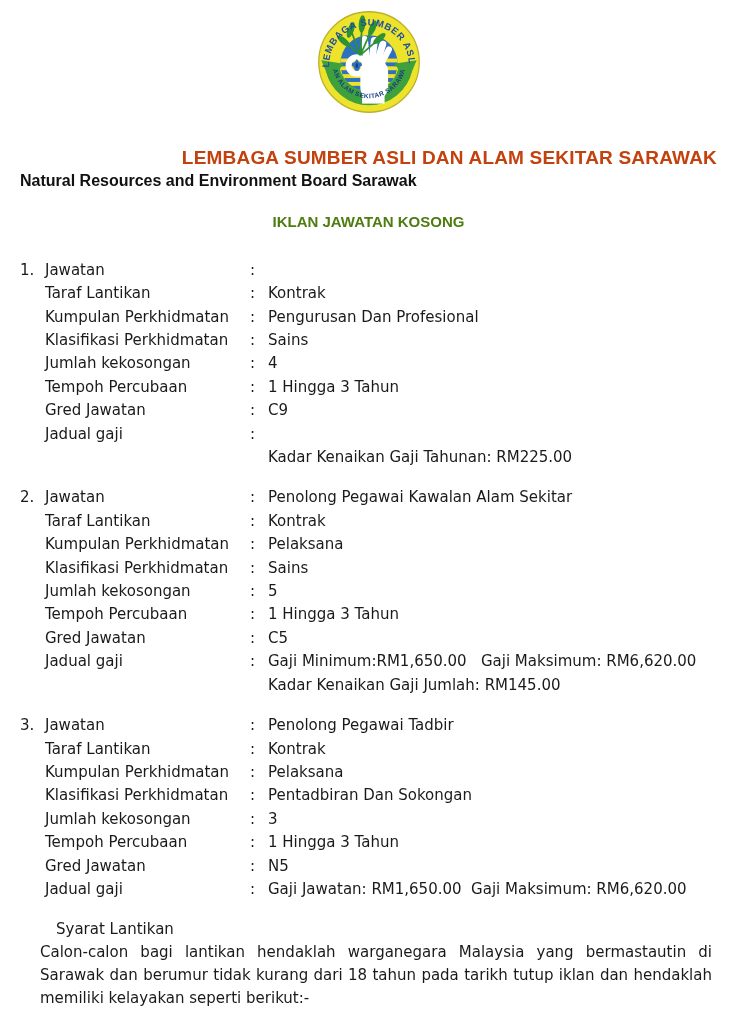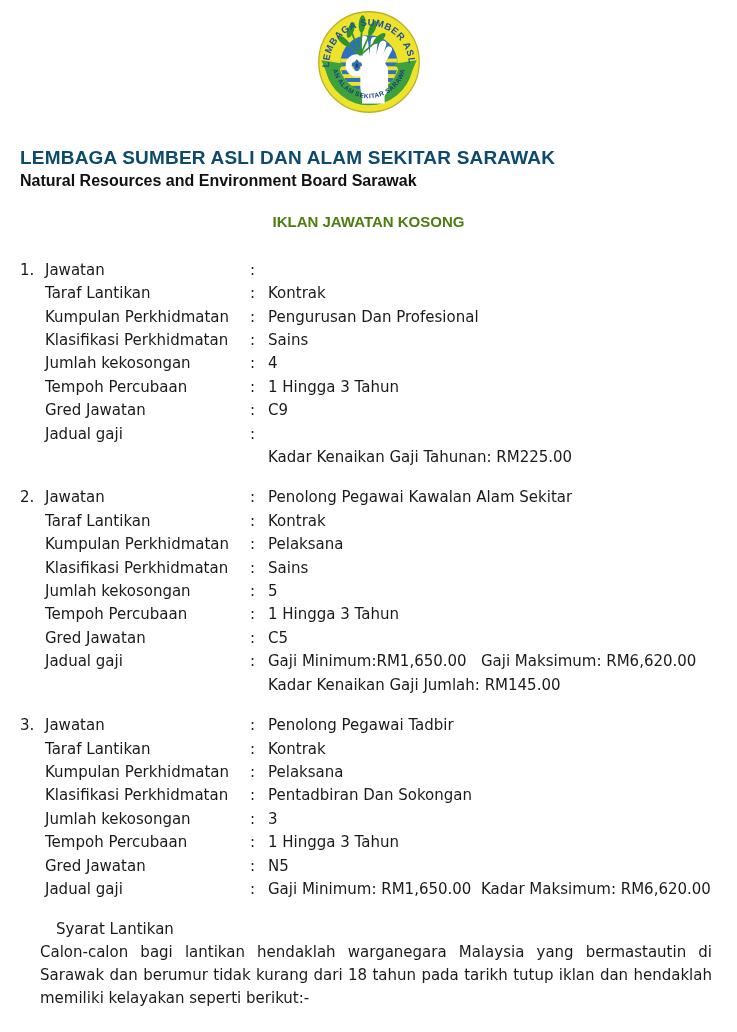--- a/index.html
+++ b/index.html
@@ -12,21 +12,21 @@
     box-sizing:border-box;
     padding:10px 20px 0 20px;
     overflow:hidden;
   }
   .logo-wrap { text-align:center; height:104px; }
   .logo-wrap svg { width:104px; height:104px; }
 
   .doc-title {
     font-family:"Liberation Sans", sans-serif;
     font-weight:bold; font-size:19px; letter-spacing:0.2px;
-    text-align:left; color:#0c4a6e;
+    text-align:right; color:#c2410c;
     margin:33px 0 0 0; line-height:1.2;
   }
   .doc-subtitle {
     font-family:"Liberation Sans", sans-serif;
     font-weight:bold; font-size:16px;
     text-align:left; color:#111;
     margin:1px 0 0 0; line-height:1.25;
   }
   .doc-heading {
     font-family:"Liberation Sans", sans-serif;
@@ -276,21 +276,21 @@
         <div class="job-row">
           <span class="col-num"></span>
           <span class="col-label">Gred Jawatan</span>
           <span class="col-colon">:</span>
           <span class="col-value">N5</span>
         </div>
         <div class="job-row">
           <span class="col-num"></span>
           <span class="col-label">Jadual gaji</span>
           <span class="col-colon">:</span>
-          <span class="col-value">Gaji Minimum: RM1,650.00  Kadar Maksimum: RM6,620.00</span>
+          <span class="col-value">Gaji Jawatan: RM1,650.00  Gaji Maksimum: RM6,620.00</span>
         </div>
         <div class="job-row">
           <span class="col-num"></span>
           <span class="col-label"></span>
           <span class="col-colon"></span>
         </div>
       </div>
     </div>
 
   <div class="footer">

